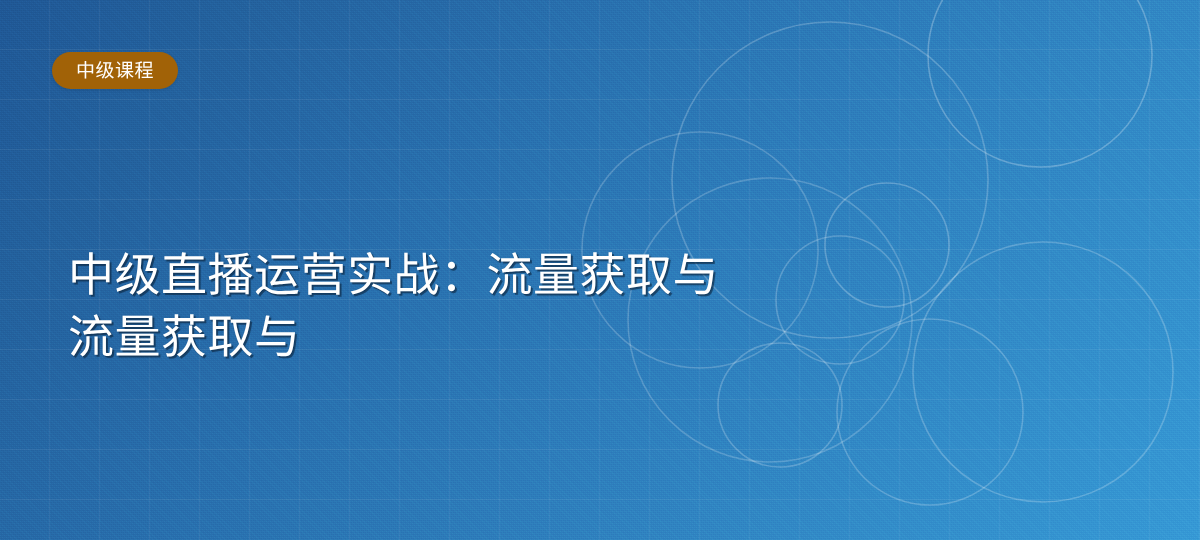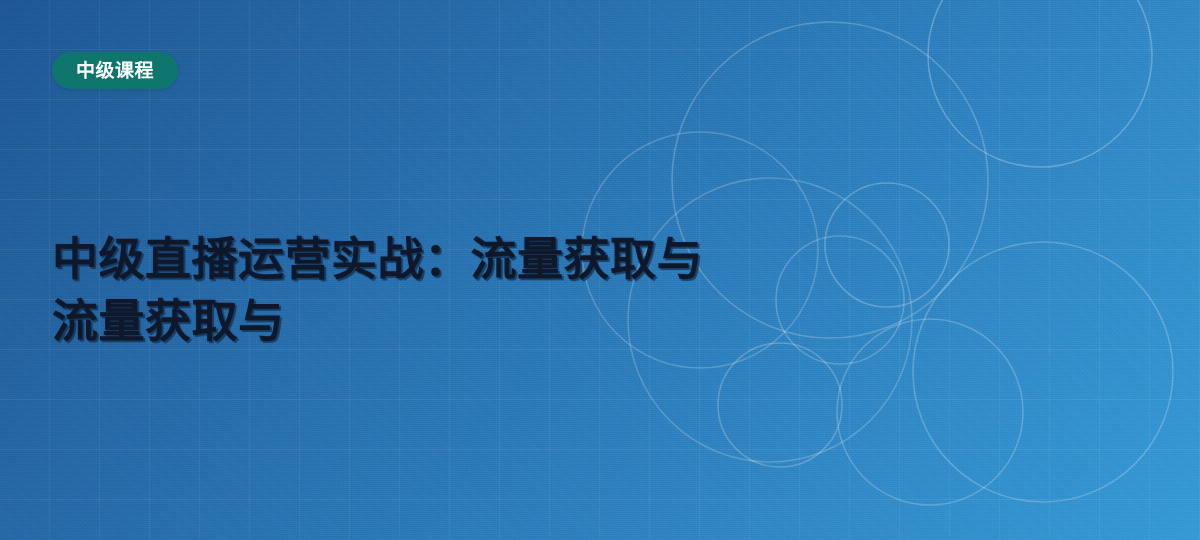--- a/index.html
+++ b/index.html
@@ -96,39 +96,38 @@
   .level-badge {
     position: absolute;
     left: 52px;
     top: 52px;
     height: 37px;
     padding: 0 24px;
     display: inline-flex;
     align-items: center;
     justify-content: center;
     border-radius: 19px;
-    background: #0f766e;
+    background: #a16207;
     color: #ffffff;
     font-size: 19px;
     line-height: 1;
     letter-spacing: 0.5px;
     white-space: nowrap;
     box-shadow: 0 1px 3px rgba(10,40,70,0.18);
-    font-weight: bold;
   }
 
   .course-title {
     position: absolute;
     left: 52px;
     top: 228px;
     width: 800px;
-    margin: 0;
-    color: #0f172a;
+    margin: 16px;
+    color: #ffffff;
     font-size: 46px;
-    font-weight: 700;
+    font-weight: 400;
     line-height: 62px;
     letter-spacing: 0.5px;
     text-shadow:
        2px 2px 0 rgba(12,38,64,0.55),
        1px 1px 2px rgba(12,38,64,0.45);
   }
   .course-title .line { display: block; white-space: nowrap; }
 </style>
 </head>
 <body>

